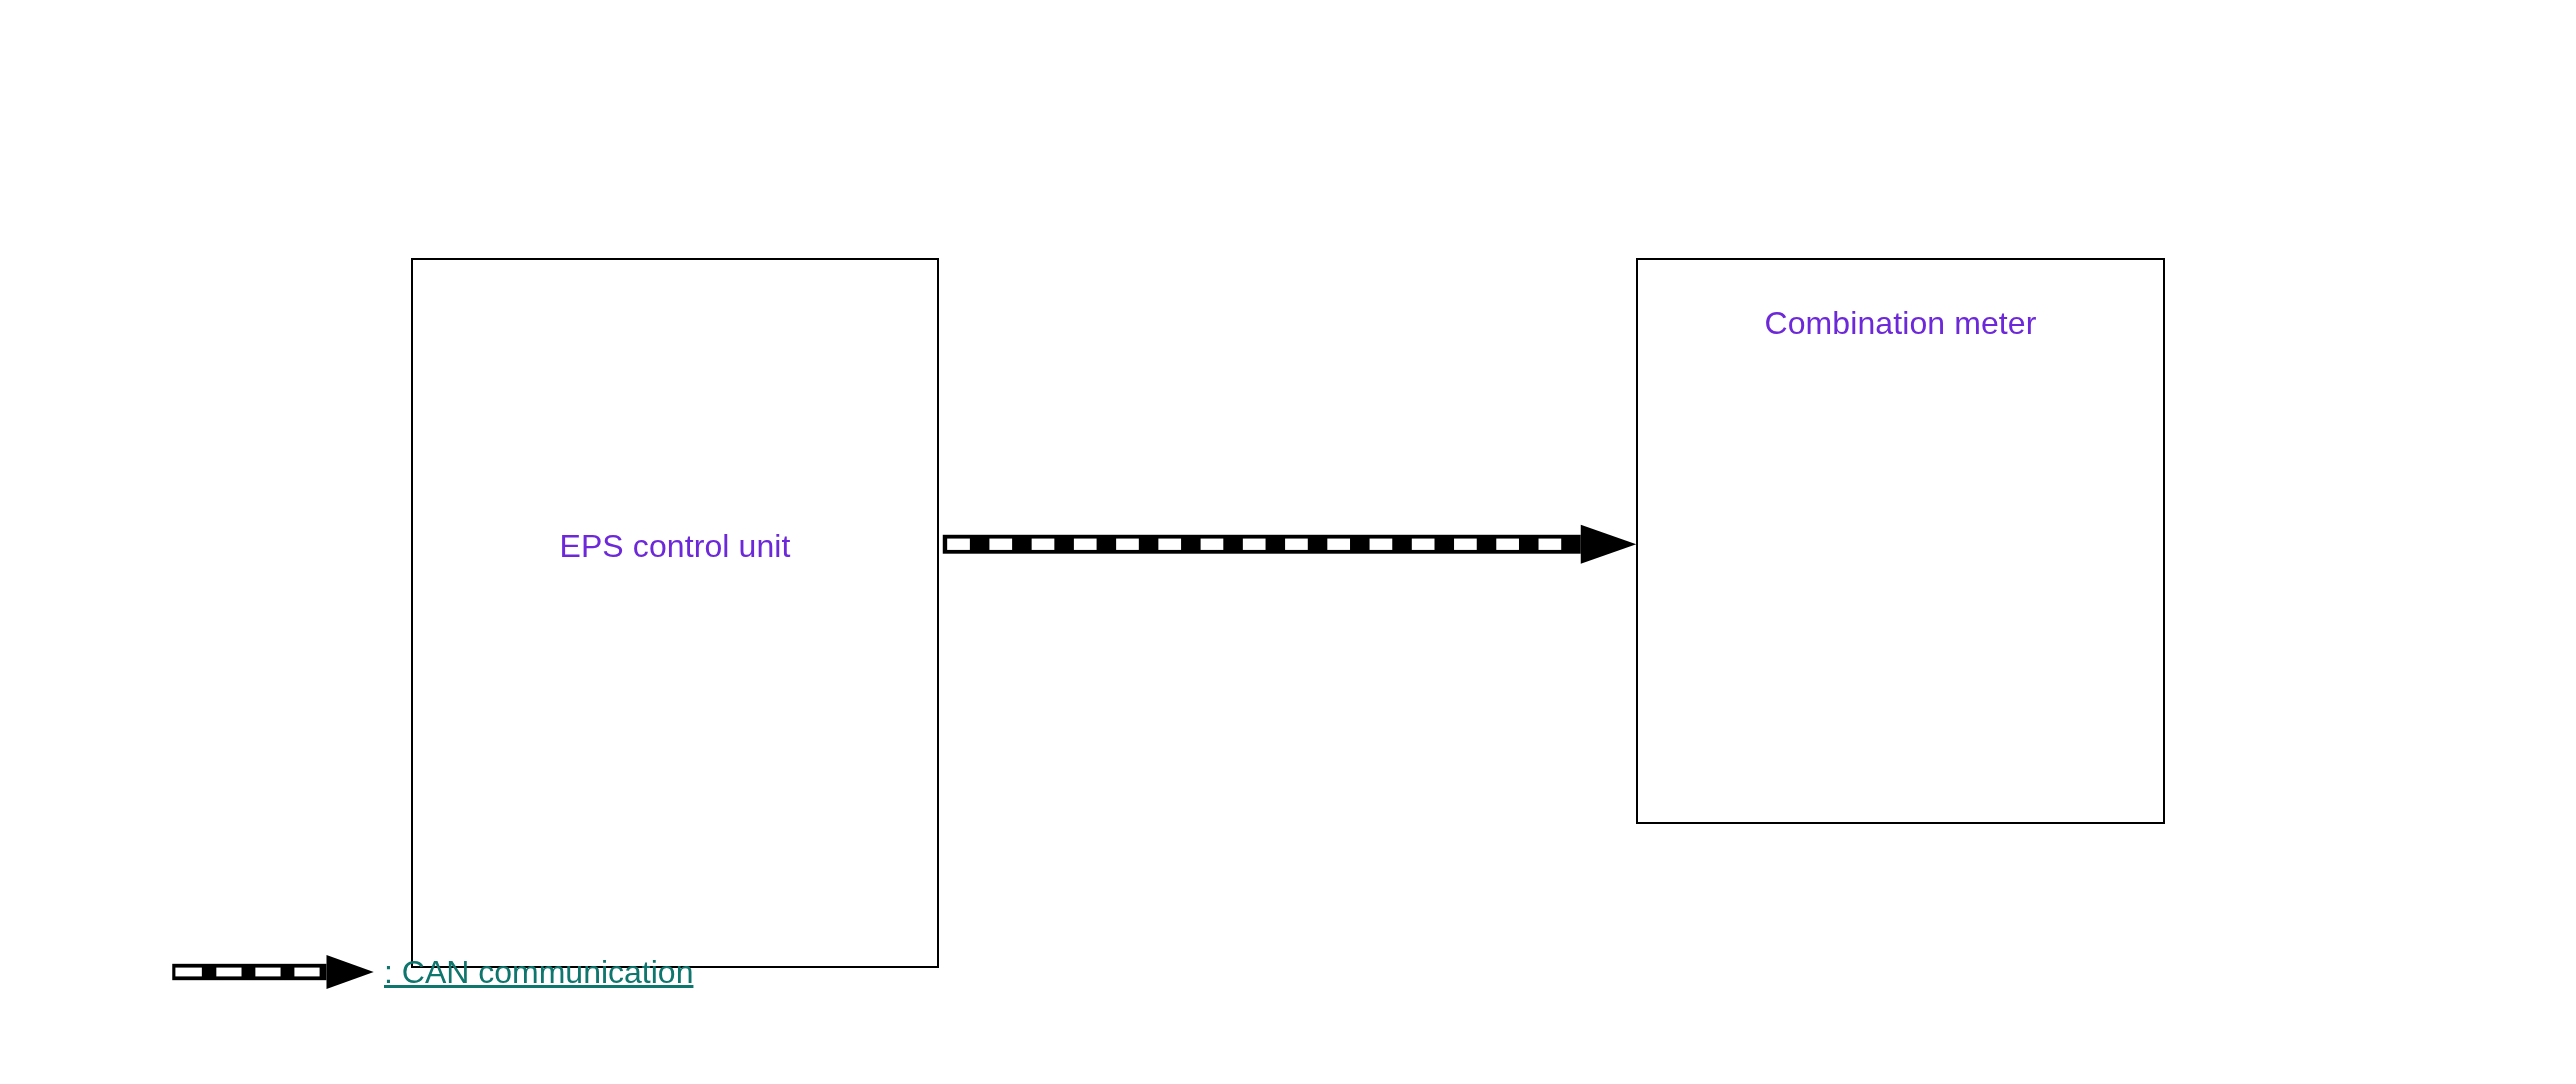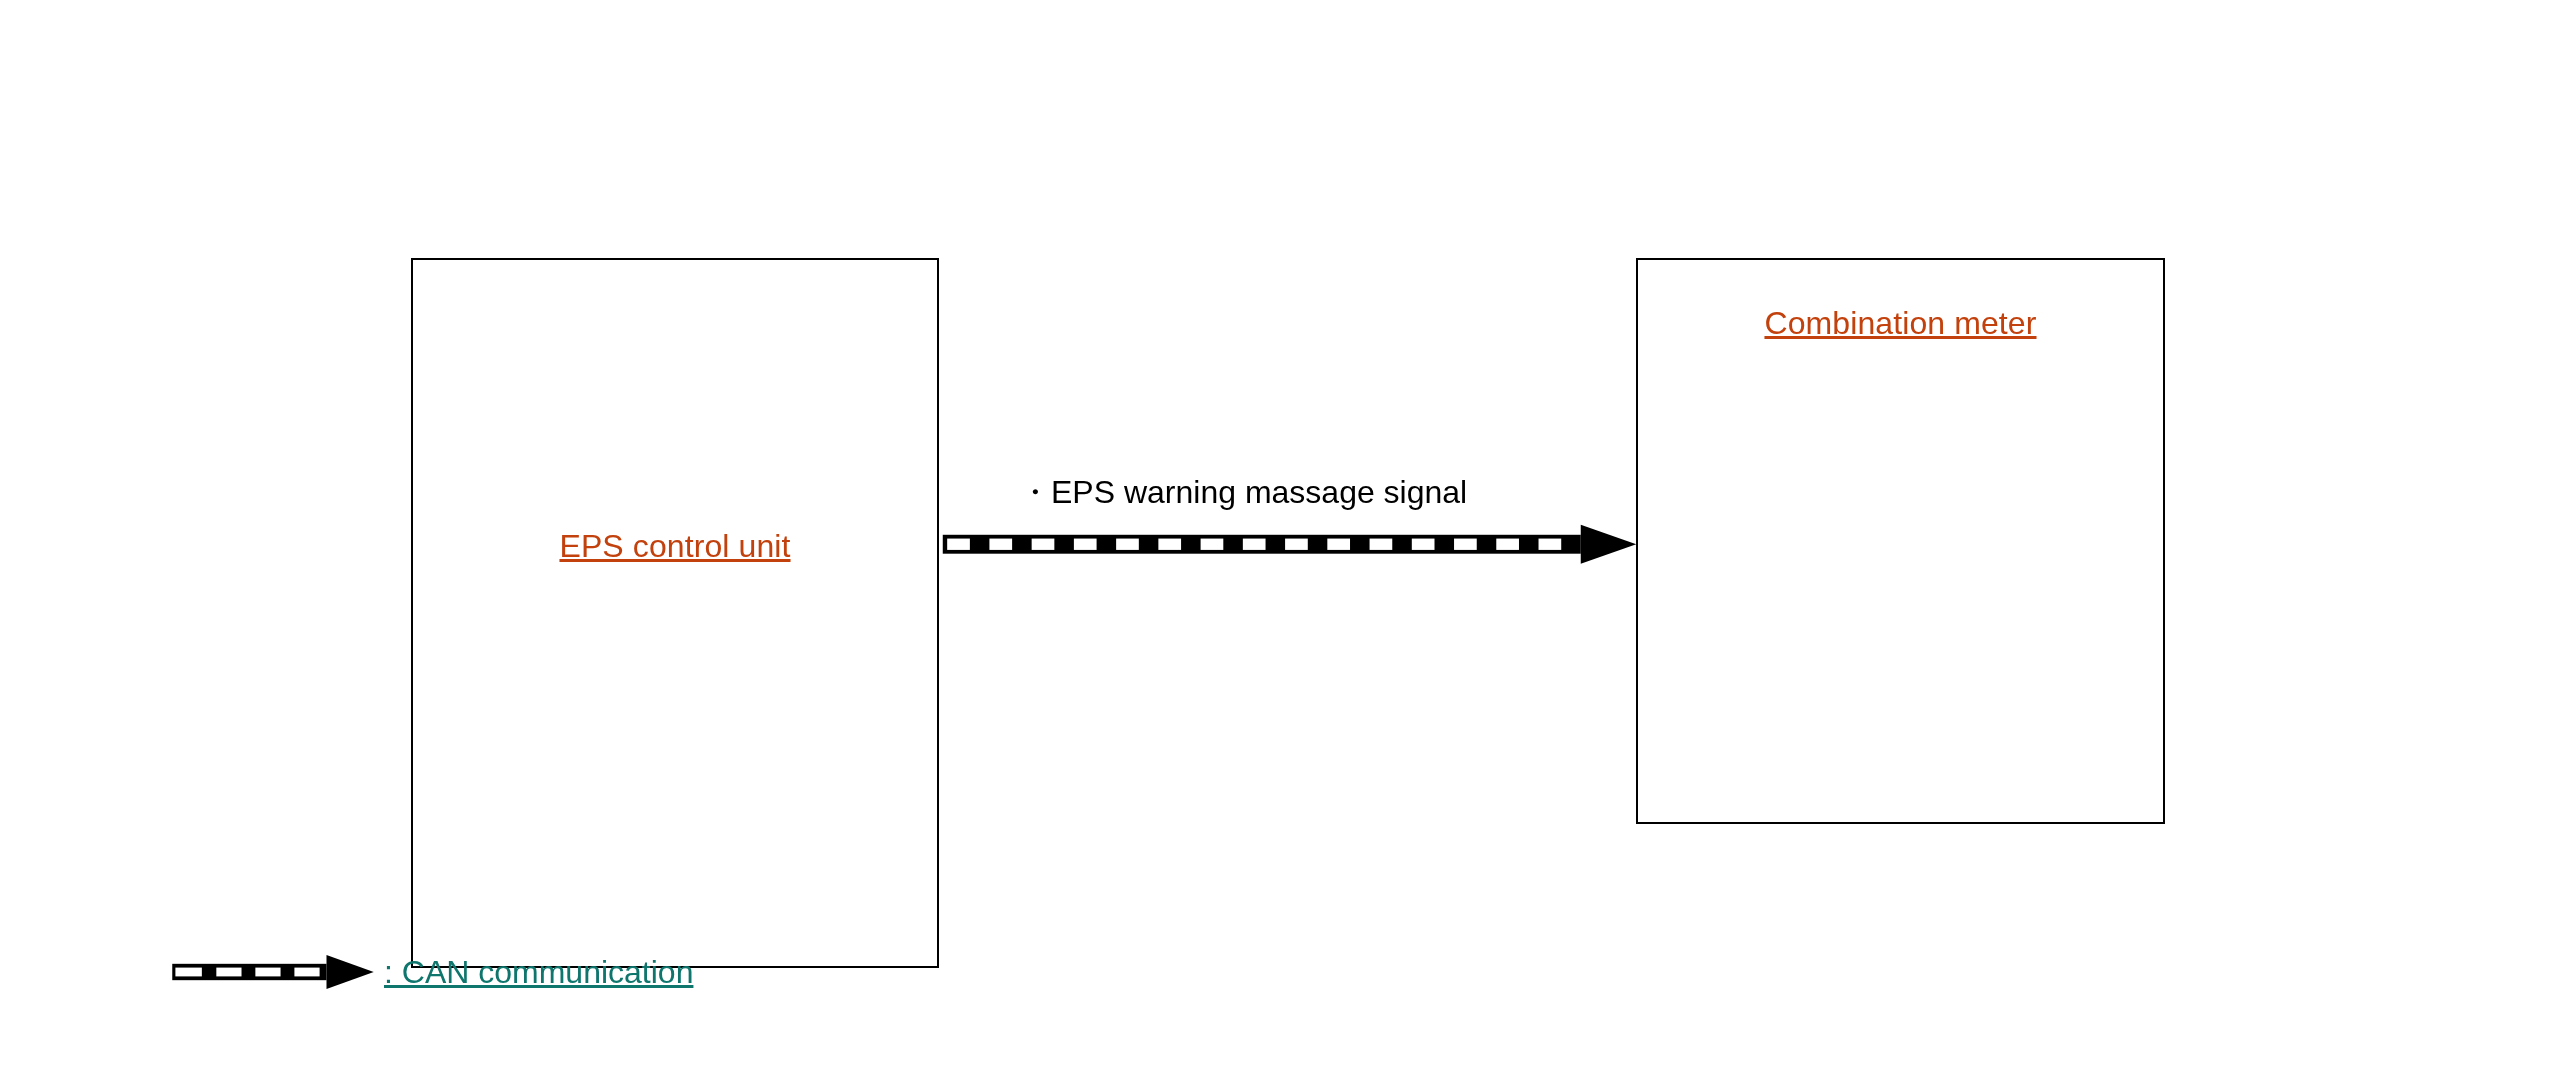--- a/index.html
+++ b/index.html
@@ -28,22 +28,21 @@
   }
   .block-label {
     position: absolute;
     left: 0;
     right: 0;
     text-align: center;
     font-size: 32px;
     line-height: 1;
     letter-spacing: 0.1px;
     white-space: nowrap;
-    color: #c2410c;
-    text-decoration: underline;
+    color: #6d28d9;
   }
 
   #eps-box {
     left: 411px;
     top: 258px;
     width: 528px;
     height: 710px;
   }
   #eps-box .block-label {
     top: 270px;   
@@ -120,21 +119,20 @@
 
   <div class="block" id="eps-box">
     <div class="block-label">EPS control unit</div>
   </div>
 
   <div class="block" id="meter-box">
     <div class="block-label">Combination meter</div>
 
   </div>
 
-  <div id="signal-label">・EPS warning massage signal</div>
 
   <div class="can-arrow" id="signal-arrow">
     <svg width="701" height="29" viewBox="0 0 1100 46" xmlns="http://www.w3.org/2000/svg">
 
       <rect x="0" y="6" width="1012" height="30" fill="#000000"></rect>
 
       <g fill="#ffffff">
         <rect x="7" y="12" width="36" height="18"></rect>
         <rect x="74" y="12" width="36" height="18"></rect>
         <rect x="141" y="12" width="36" height="18"></rect>

